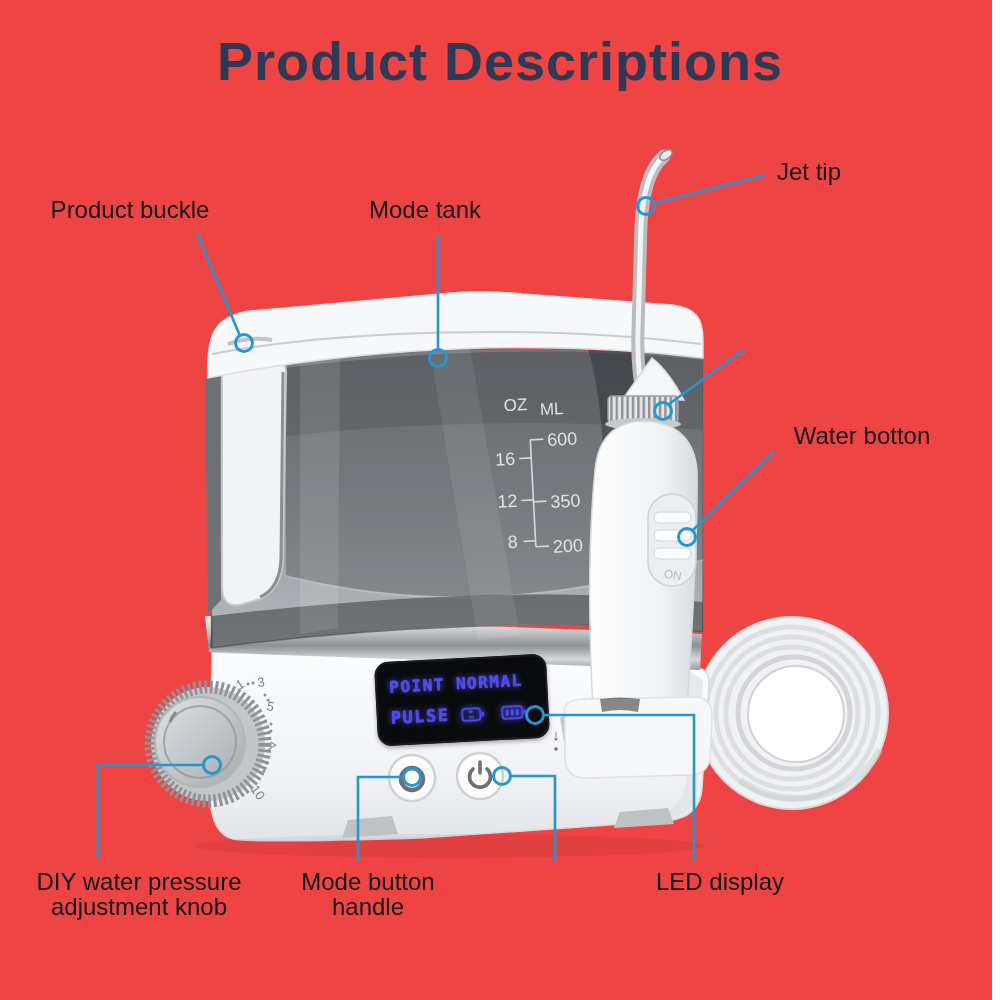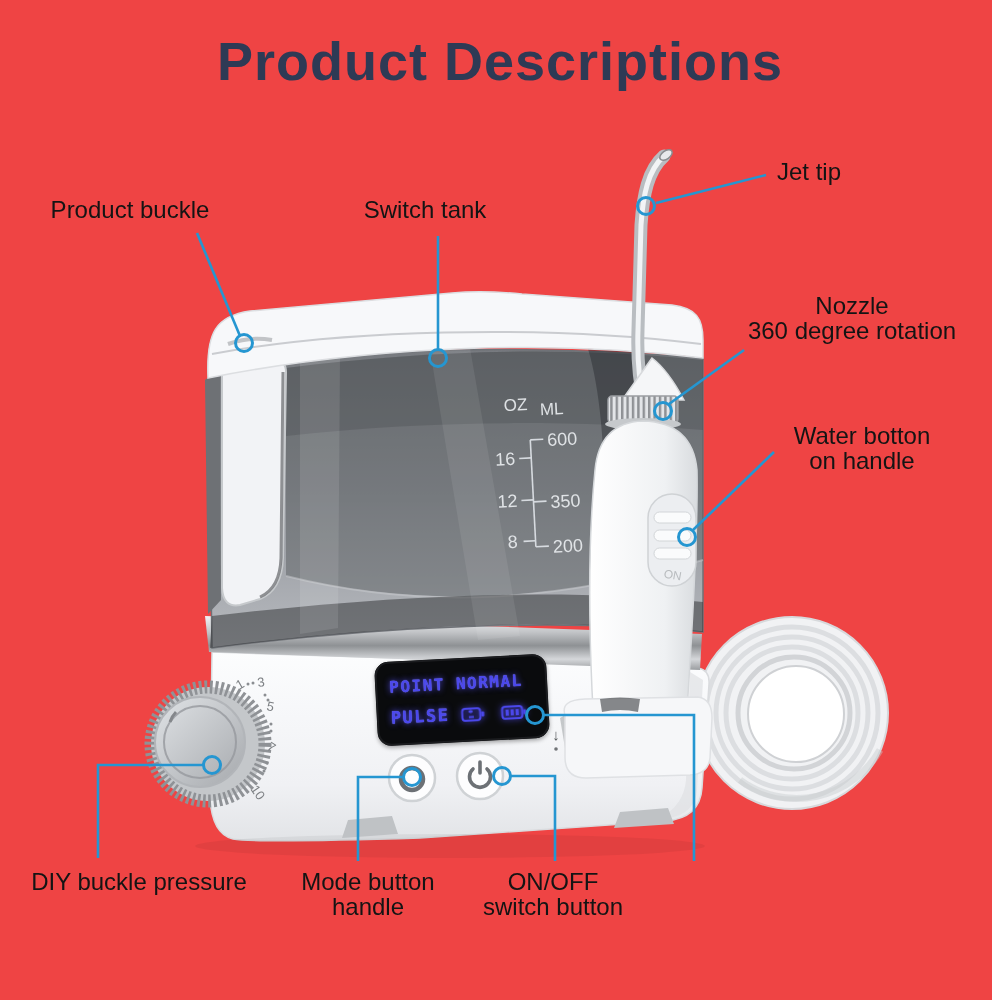--- a/index.html
+++ b/index.html
@@ -202,41 +202,34 @@
     <svg class="led-icon batt" width="26" height="16" viewBox="0 0 26 16">
       <rect x="1.5" y="2" width="20" height="12" rx="3" fill="none" stroke="#4b48ec" stroke-width="2"></rect>
       <rect x="22.5" y="5.5" width="3" height="5" rx="1" fill="#4b48ec"></rect>
       <rect x="5" y="5" width="3" height="6" fill="#4b48ec"></rect>
       <rect x="10" y="5" width="3" height="6" fill="#4b48ec"></rect>
       <rect x="15" y="5" width="3" height="6" fill="#4b48ec"></rect>
     </svg>
   </div>
 
   <div class="lbl" style="left:130px;top:197px">Product buckle</div>
-  <div class="lbl" style="left:425px;top:197px">Switch tank</div>
+  <div class="lbl" style="left:425px;top:197px">Mode tank</div>
   <div class="lbl" style="left:809px;top:159px">Jet tip</div>
-  <div class="lbl" style="left:852px;top:293px">
-    <div>Nozzle</div>
-    <div>360 degree rotation</div>
-  </div>
   <div class="lbl" style="left:862px;top:423px">
     <div>Water botton</div>
-    <div>on handle</div>
   </div>
   <div class="lbl" style="left:139px;top:869px">
-    <div>DIY buckle pressure</div>
+    <div>DIY water pressure</div>
+    <div>adjustment knob</div>
   </div>
   <div class="lbl" style="left:368px;top:869px">
     <div>Mode button</div>
     <div>handle</div>
   </div>
-  <div class="lbl" style="left:553px;top:869px">
-    <div>ON/OFF</div>
-    <div>switch button</div>
-  </div>
+  <div class="lbl" style="left:720px;top:869px">LED display</div>
 
   <svg class="callouts" viewBox="0 0 1000 1000">
     <g stroke="#2596d1" stroke-width="2.6" fill="none">
       <line x1="197" y1="233" x2="240" y2="336"></line>
       <circle cx="244" cy="343" r="8.5" stroke-width="3"></circle>
       <line x1="438" y1="236" x2="438" y2="349"></line>
       <circle cx="438" cy="358" r="8.5" stroke-width="3"></circle>
       <line x1="766" y1="175" x2="656" y2="203"></line>
       <circle cx="646" cy="206" r="8.5" stroke-width="3"></circle>
       <line x1="744" y1="350" x2="669" y2="404"></line>

